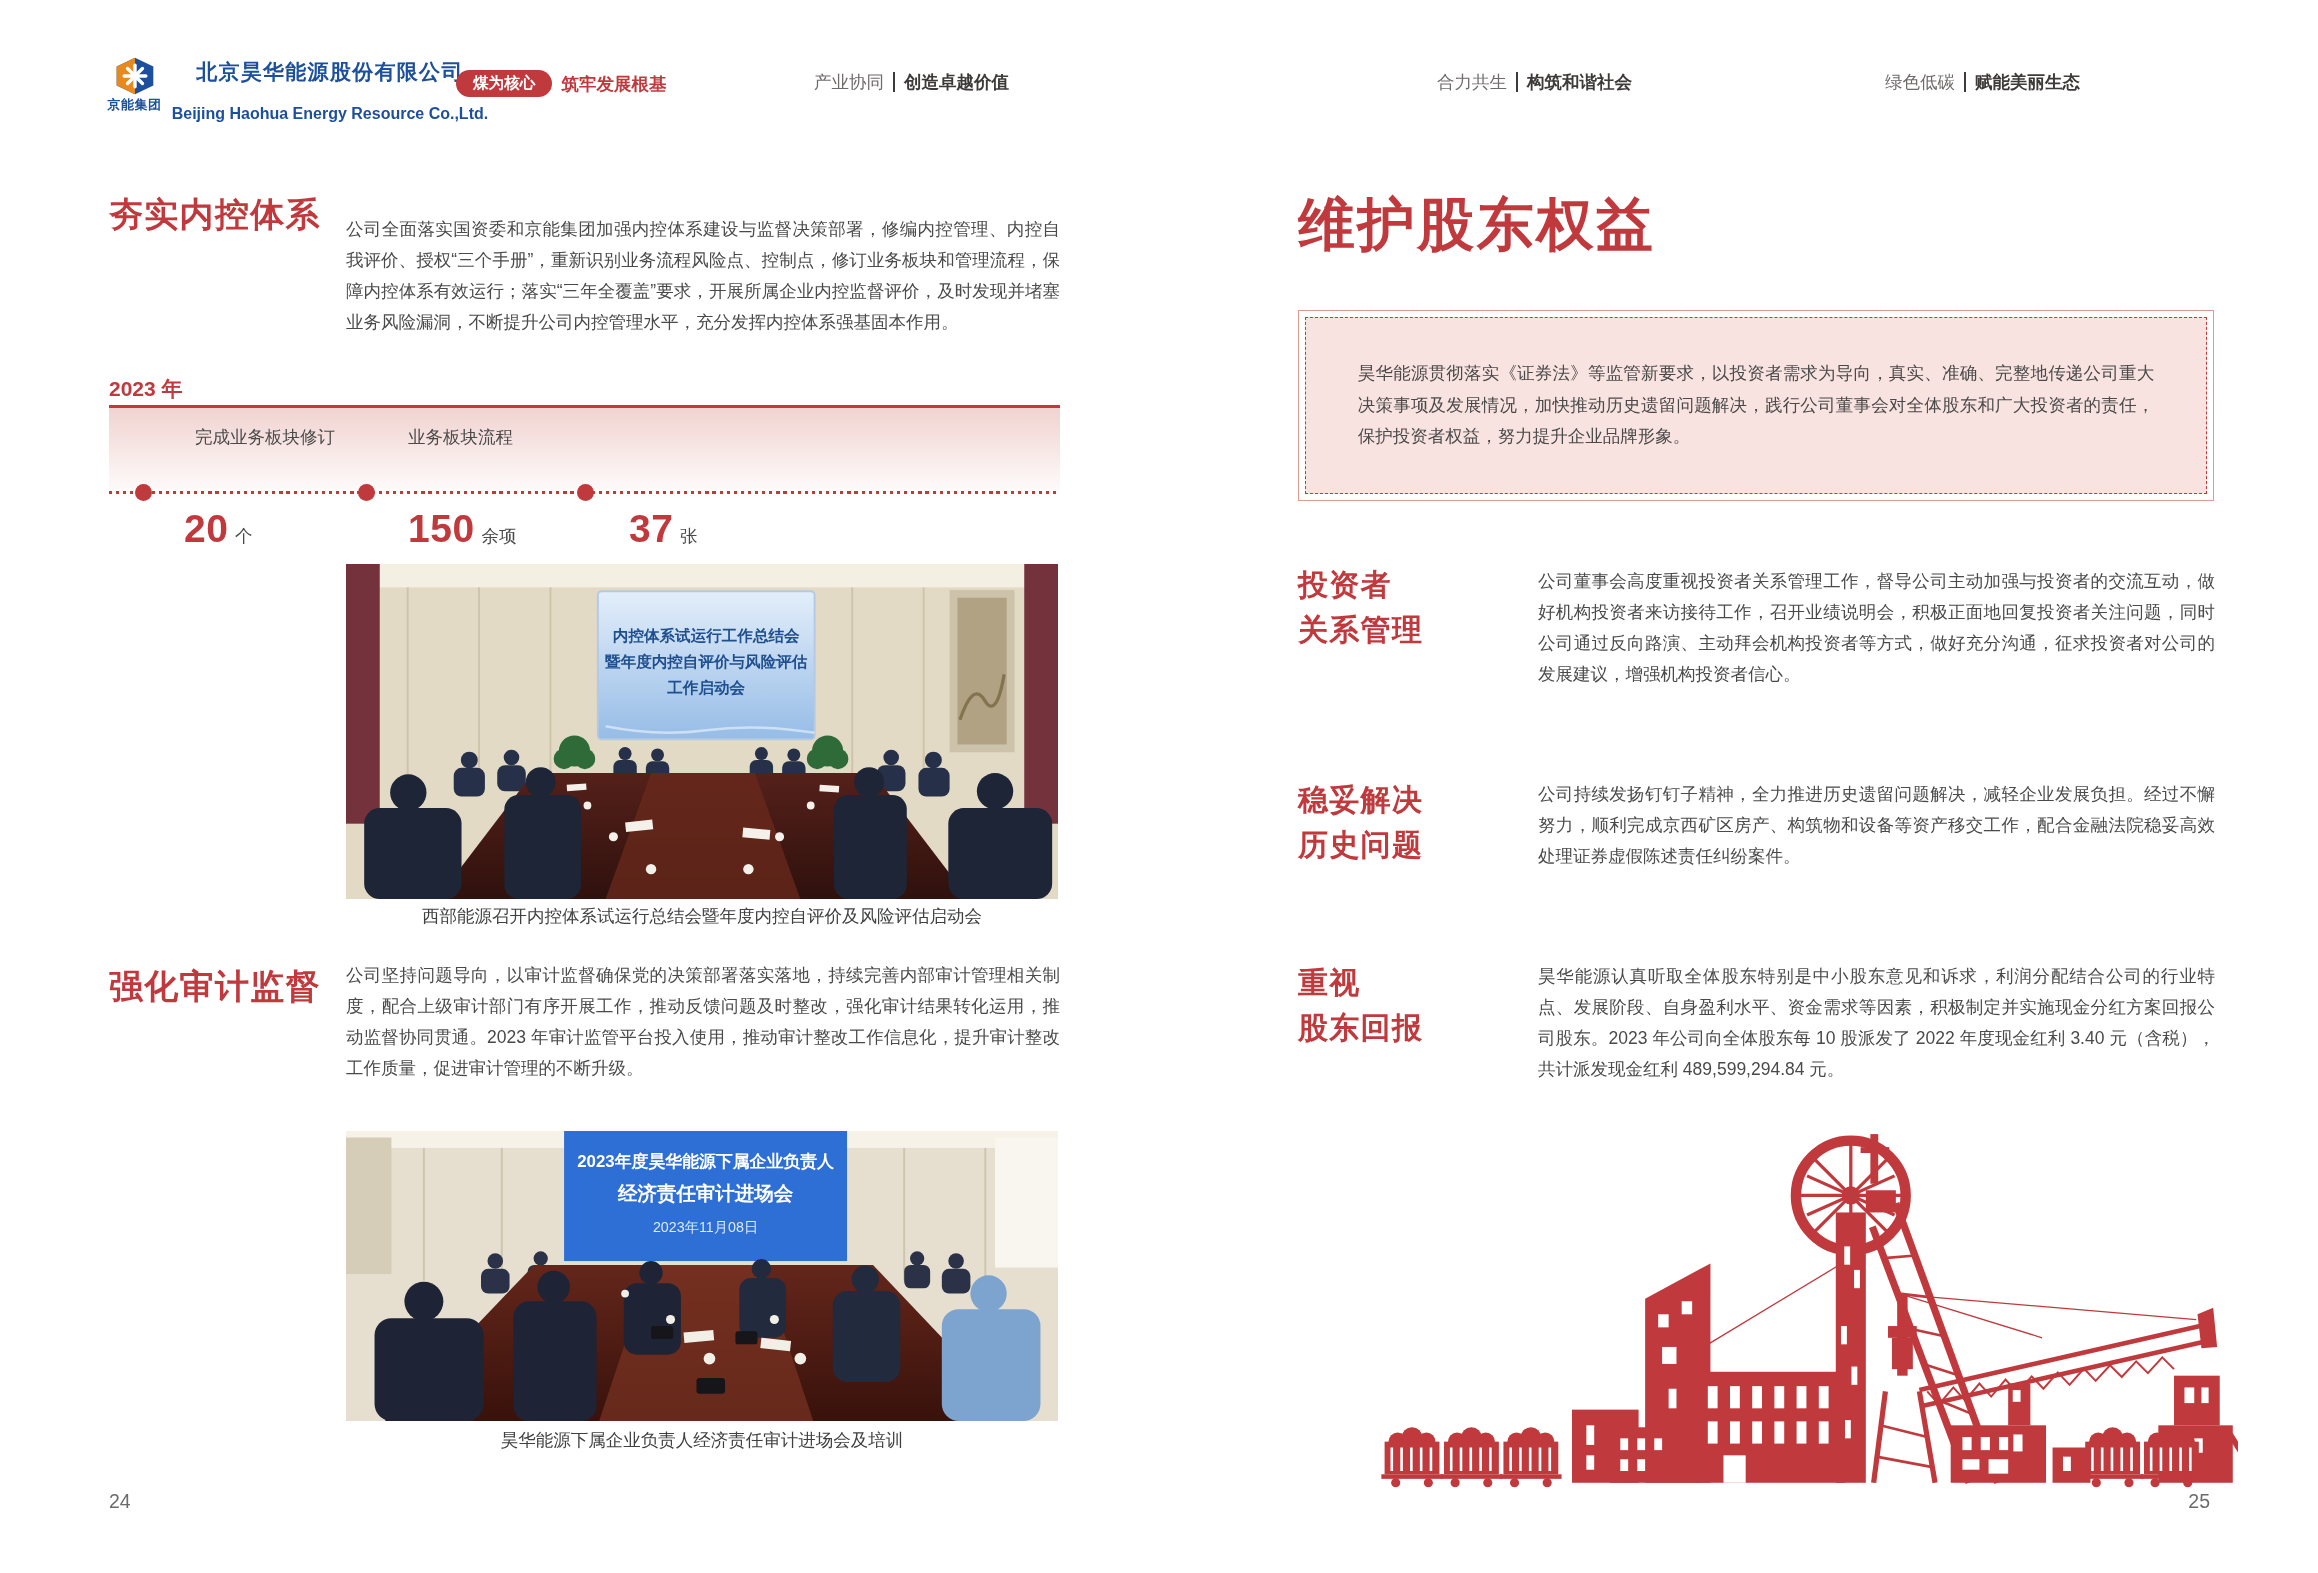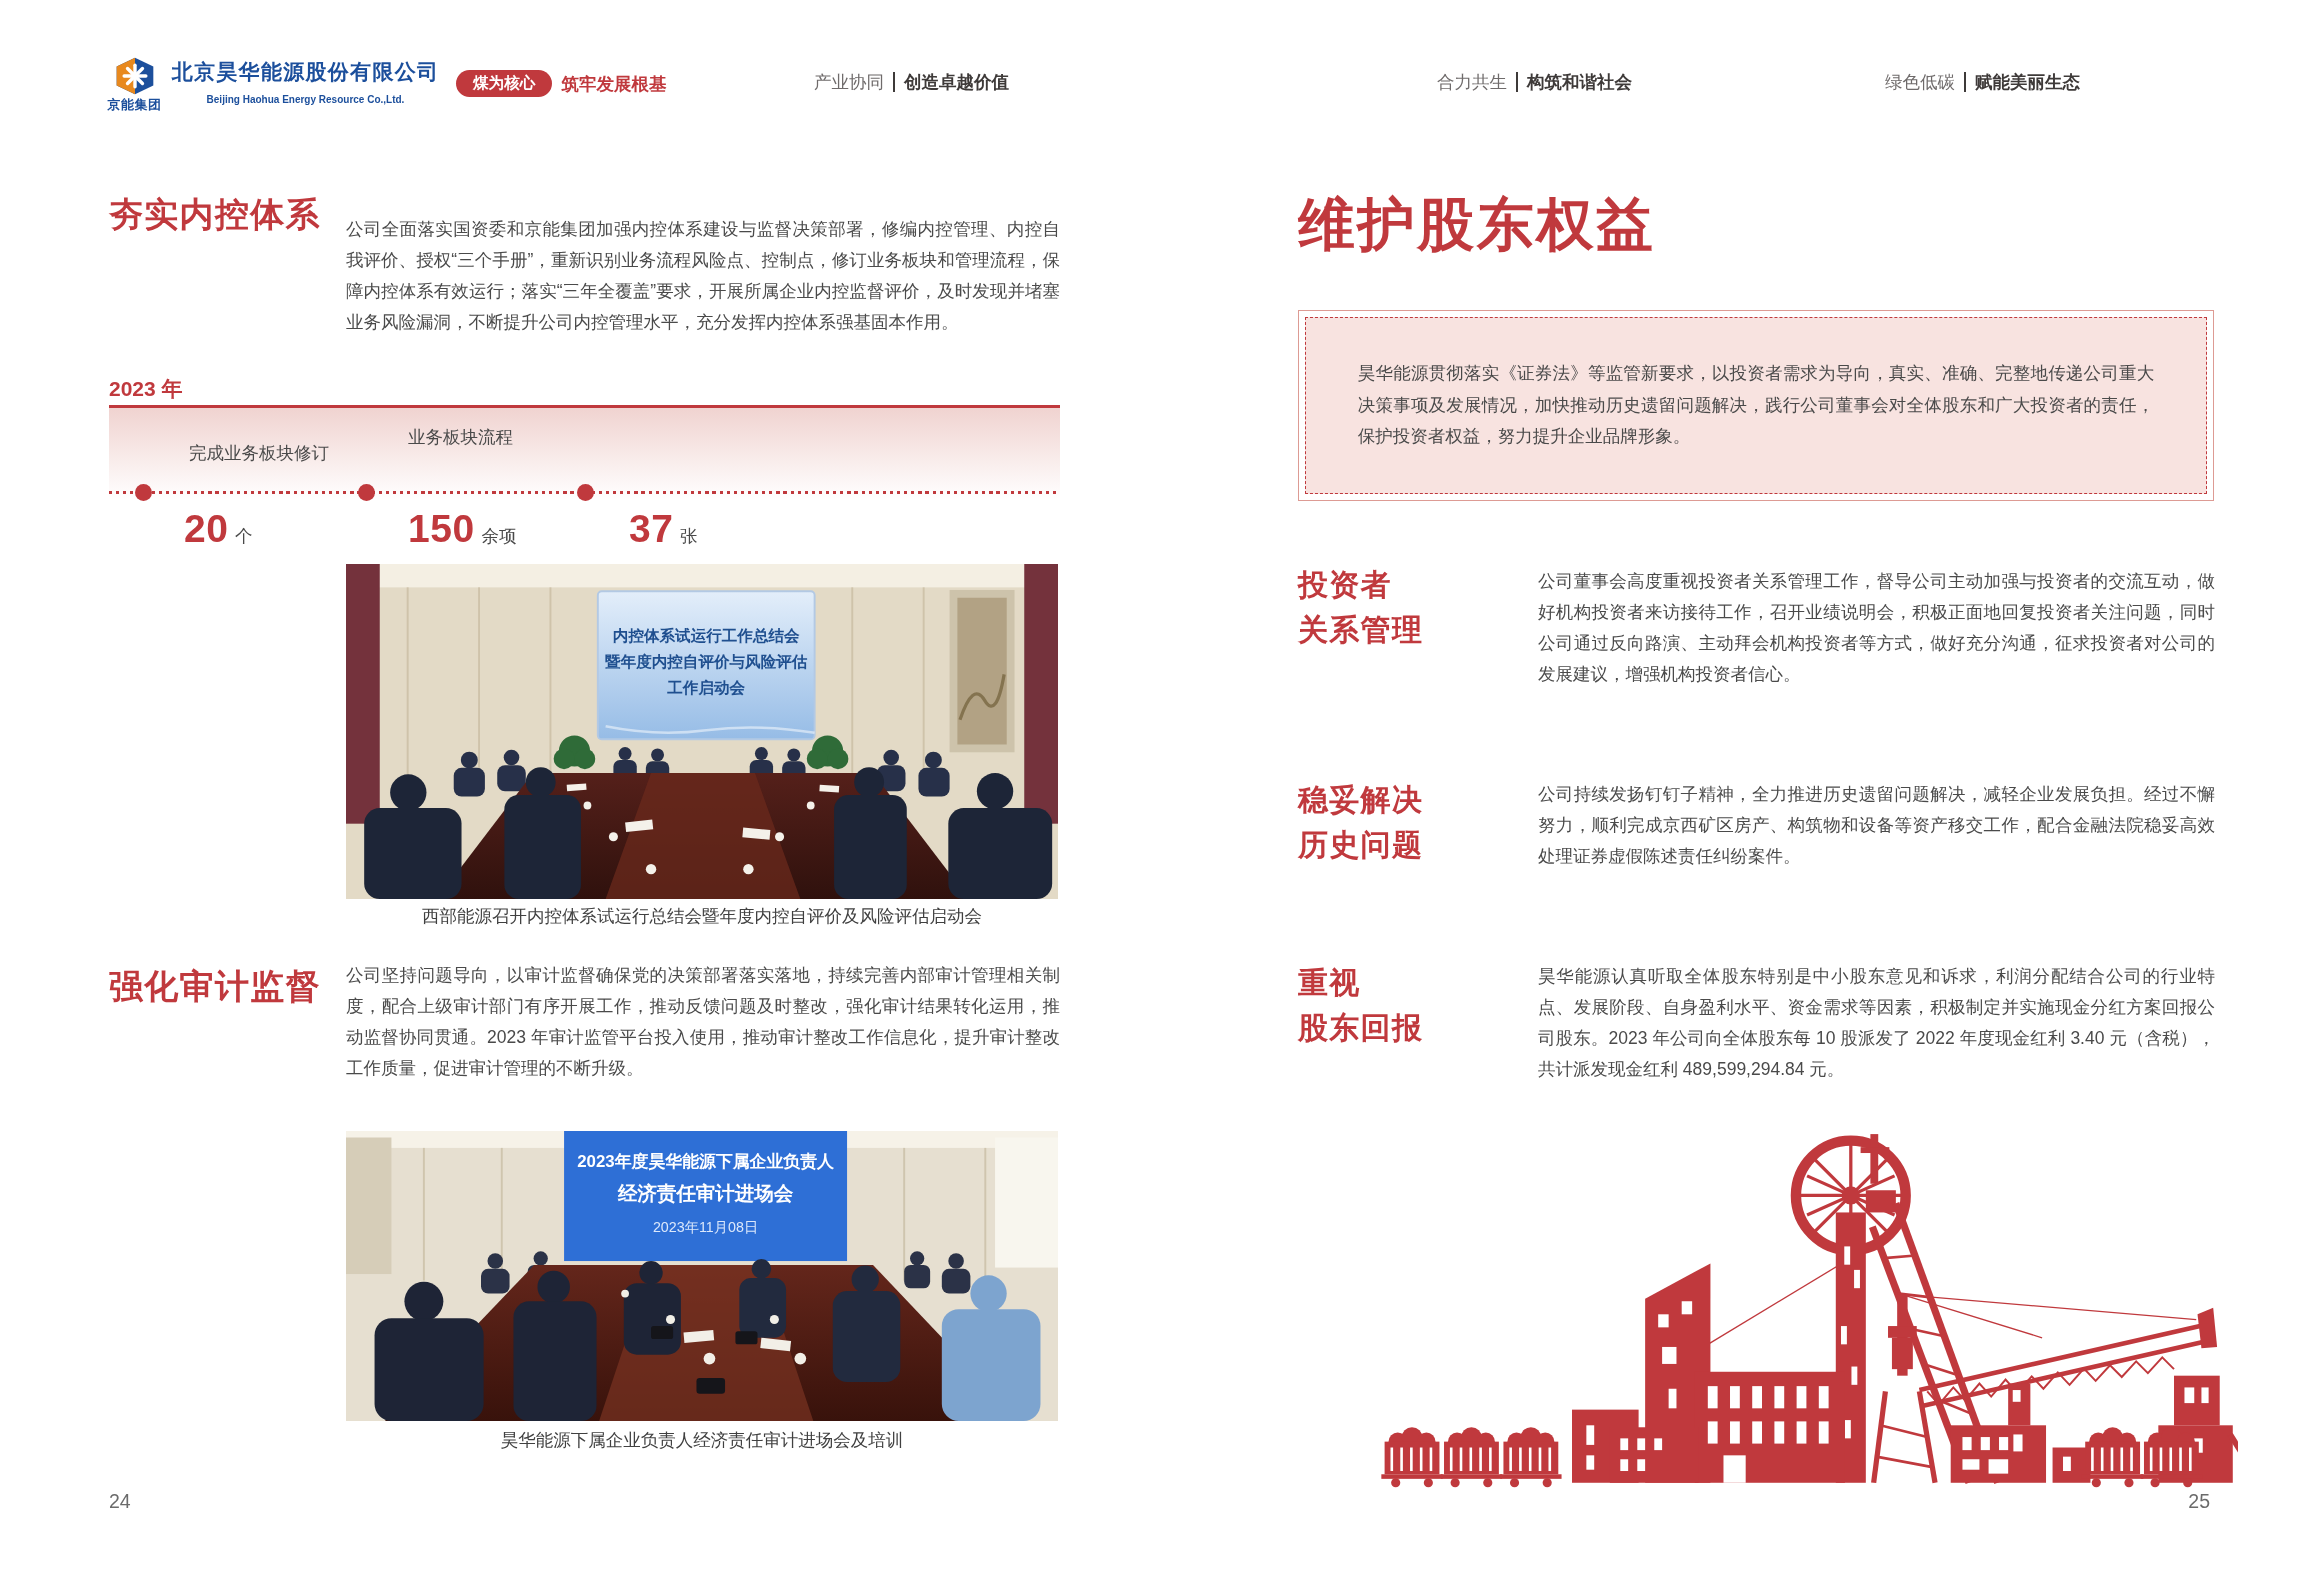--- a/index.html
+++ b/index.html
@@ -14,21 +14,21 @@
   html,body{background:#ffffff;}
   body{font-family:"Liberation Sans","DejaVu Sans",sans-serif;width:2319px;height:1573px;position:relative;overflow:hidden;color:var(--ink);}
   #page{position:absolute;inset:0;background:#fff;}
 
   
   .hdr-logo{position:absolute;left:109px;top:57px;display:flex;align-items:flex-start;gap:11.7px;}
   .logo-badge{display:flex;flex-direction:column;align-items:center;width:51px;}
   .logo-badge .grp{font-size:13px;font-weight:bold;color:var(--blue);margin-top:1.3px;letter-spacing:0.6px;white-space:nowrap;}
   .co-names{display:flex;flex-direction:column;justify-content:center;margin-top:1.3px;text-align:center;}
   .co-cn{font-size:21px;font-weight:bold;color:var(--blue);letter-spacing:1.3px;white-space:nowrap;}
-  .co-en{font-size:10px;font-weight:bold;color:var(--blue);margin-top:8px;white-space:nowrap;}
+  .co-en{font-size:16px;font-weight:bold;color:var(--blue);margin-top:19px;white-space:nowrap;}
   .slogan{position:absolute;top:70px;font-size:17.5px;color:var(--gray);white-space:nowrap;display:flex;align-items:center;}
   .slogan .bar{display:inline-block;width:1.9px;height:19.5px;background:var(--dark);margin:0 9px;}
   .slogan b{color:var(--dark);font-weight:bold;}
   .pill{display:inline-flex;align-items:center;justify-content:center;background:var(--red);color:#fff;border-radius:649px;padding:3.2px 17px;font-size:15.6px;font-weight:bold;margin-right:9px;}
   .slogan.red b{color:var(--red);}
 
   
   .sec-h{position:absolute;color:var(--red);font-weight:bold;font-size:34px;letter-spacing:1.3px;white-space:nowrap;}
   .body-p{position:absolute;font-size:17.5px;line-height:1.78;color:var(--ink);text-align:justify;}
 
@@ -110,21 +110,21 @@
   </div>
 
   <div class="sec-h" style="left:109px;top:192px;">夯实内控体系</div>
   <p class="body-p" style="left:346px;top:190px;width:714px;margin-top:24px;">公司全面落实国资委和京能集团加强内控体系建设与监督决策部署，修编内控管理、内控自我评价、授权“三个手册”，重新识别业务流程风险点、控制点，修订业务板块和管理流程，保障内控体系有效运行；落实“三年全覆盖”要求，开展所属企业内控监督评价，及时发现并堵塞业务风险漏洞，不断提升公司内控管理水平，充分发挥内控体系强基固本作用。</p>
 
   <div class="stats">
     <div class="year">2023 年</div>
     <div class="redline"></div>
     <div class="fade"></div>
 
-    <div class="stat-label" style="left:80px;width:214px;margin-top:16px;">完成业务板块修订</div>
+    <div class="stat-label" style="left:86px;width:214px;">完成业务板块修订</div>
     <div class="stat-label" style="left:299px;width:195px;">业务板块流程</div>
 
     <div class="dotline"></div>
     <div class="dot" style="left:26px;"></div>
     <div class="dot" style="left:249px;"></div>
     <div class="dot" style="left:468px;"></div>
 
     <div class="stat-num" style="left:75px;"><span>20</span><span class="unit">个</span></div>
     <div class="stat-num" style="left:299px;"><span>150</span><span class="unit">余项</span></div>
     <div class="stat-num" style="left:520px;"><span>37</span><span class="unit">张</span></div>

